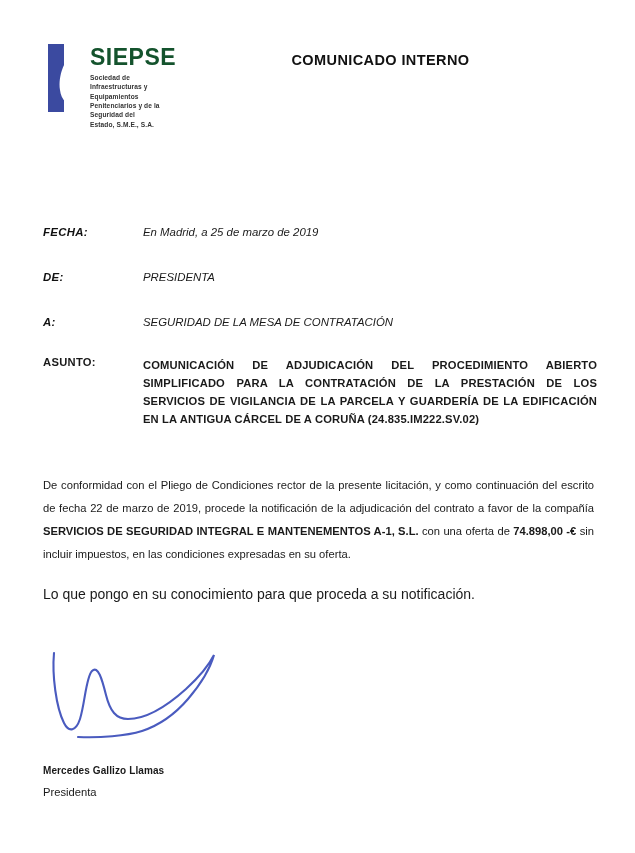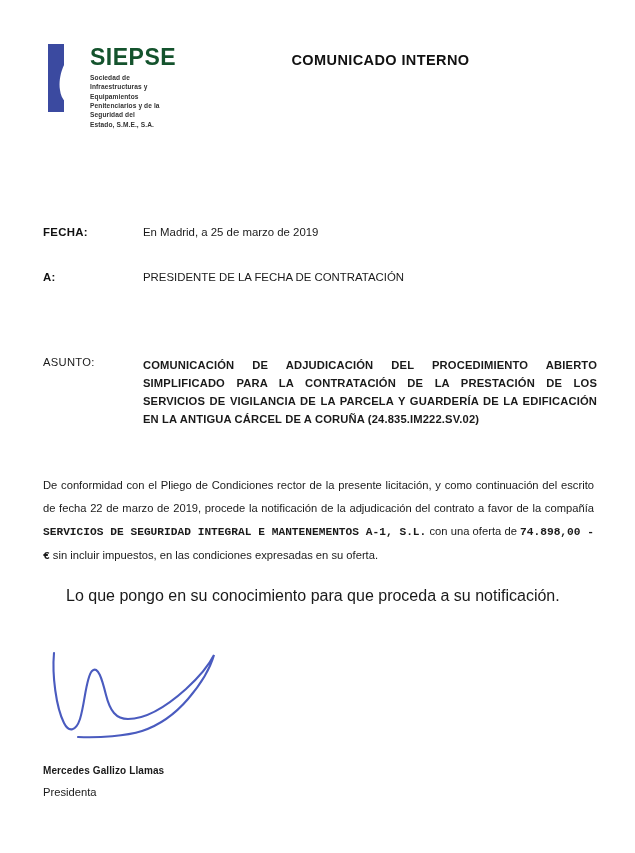--- a/index.html
+++ b/index.html
@@ -87,20 +87,21 @@
     left: 63px;
   }
 
   
   .meta {
     position: absolute;
     left: 43px;
     top: 207px;
     width: 550px;
     font-size: 11.4px;
+    font-style: italic;
   }
   .meta-row {
     display: flex;
     align-items: baseline;
     margin-bottom: 14px;
   }
   .meta-label {
     width: 100px;
     flex: 0 0 100px;
     font-weight: bold;
@@ -119,21 +120,21 @@
     left: 43px;
     top: 356px;
     width: 554px;
     display: flex;
     align-items: flex-start;
     font-size: 11.2px;
   }
   .subject-label {
     width: 100px;
     flex: 0 0 100px;
-    font-weight: normal;
+    font-weight: bold;
     letter-spacing: 0.3px;
     padding-top: 0px;
   }
   .subject-text {
     flex: 1;
     font-weight: bold;
     text-align: justify;
     text-align-last: left;
     line-height: 1.62;
     letter-spacing: 0.15px;
@@ -143,30 +144,29 @@
   .body-text {
     position: absolute;
     left: 43px;
     top: 474px;
     width: 551px;
     font-size: 11.2px;
     line-height: 2.05;
     text-align: justify;
     text-align-last: left;
   }
-  .body-text b { font-weight: bold; font-family: Liberation Mono, monospace; }
+  .body-text b { font-weight: bold; }
 
   .closing {
     position: absolute;
     left: 43px;
     top: 583px;
     width: 551px;
-    font-size: 16px;
+    font-size: 14px;
     line-height: 1.6;
-    margin-left: 23px;
   }
 
   
   .signature {
     position: absolute;
     left: 38px;
     top: 615px;
     width: 260px;
     height: 145px;
   }
@@ -207,22 +207,26 @@
     <span class="shift">COMUNICADO INTERNO</span>
   </div>
 </div>
 
 <div class="meta">
   <div class="meta-row">
     <div class="meta-label">FECHA:</div>
     <div class="meta-value">En Madrid, a 25 de marzo  de 2019</div>
   </div>
   <div class="meta-row">
+    <div class="meta-label">DE:</div>
+    <div class="meta-value">PRESIDENTA</div>
+  </div>
+  <div class="meta-row">
     <div class="meta-label">A:</div>
-    <div class="meta-value">PRESIDENTE DE LA FECHA DE CONTRATACIÓN</div>
+    <div class="meta-value">SEGURIDAD DE LA MESA DE CONTRATACIÓN</div>
   </div>
 </div>
 
 <div class="subject">
   <div class="subject-label">ASUNTO:</div>
   <div class="subject-text">COMUNICACIÓN DE ADJUDICACIÓN DEL PROCEDIMIENTO ABIERTO SIMPLIFICADO PARA LA CONTRATACIÓN DE LA PRESTACIÓN DE LOS SERVICIOS DE VIGILANCIA DE LA PARCELA  Y GUARDERÍA DE LA EDIFICACIÓN EN LA ANTIGUA CÁRCEL DE A CORUÑA (24.835.IM222.SV.02)</div>
 </div>
 
 <div class="body-text">
   <span>De conformidad con el Pliego de Condiciones rector de la presente licitación, y como continuación del escrito de fecha 22 de marzo de 2019,  procede la notificación de la adjudicación del contrato a favor de la compañía </span><b>SERVICIOS DE SEGURIDAD INTEGRAL  E MANTENEMENTOS A-1, S.L.</b><span> con una oferta de </span><b>74.898,00 -€</b><span> sin incluir impuestos, en las condiciones expresadas en su oferta.</span>

